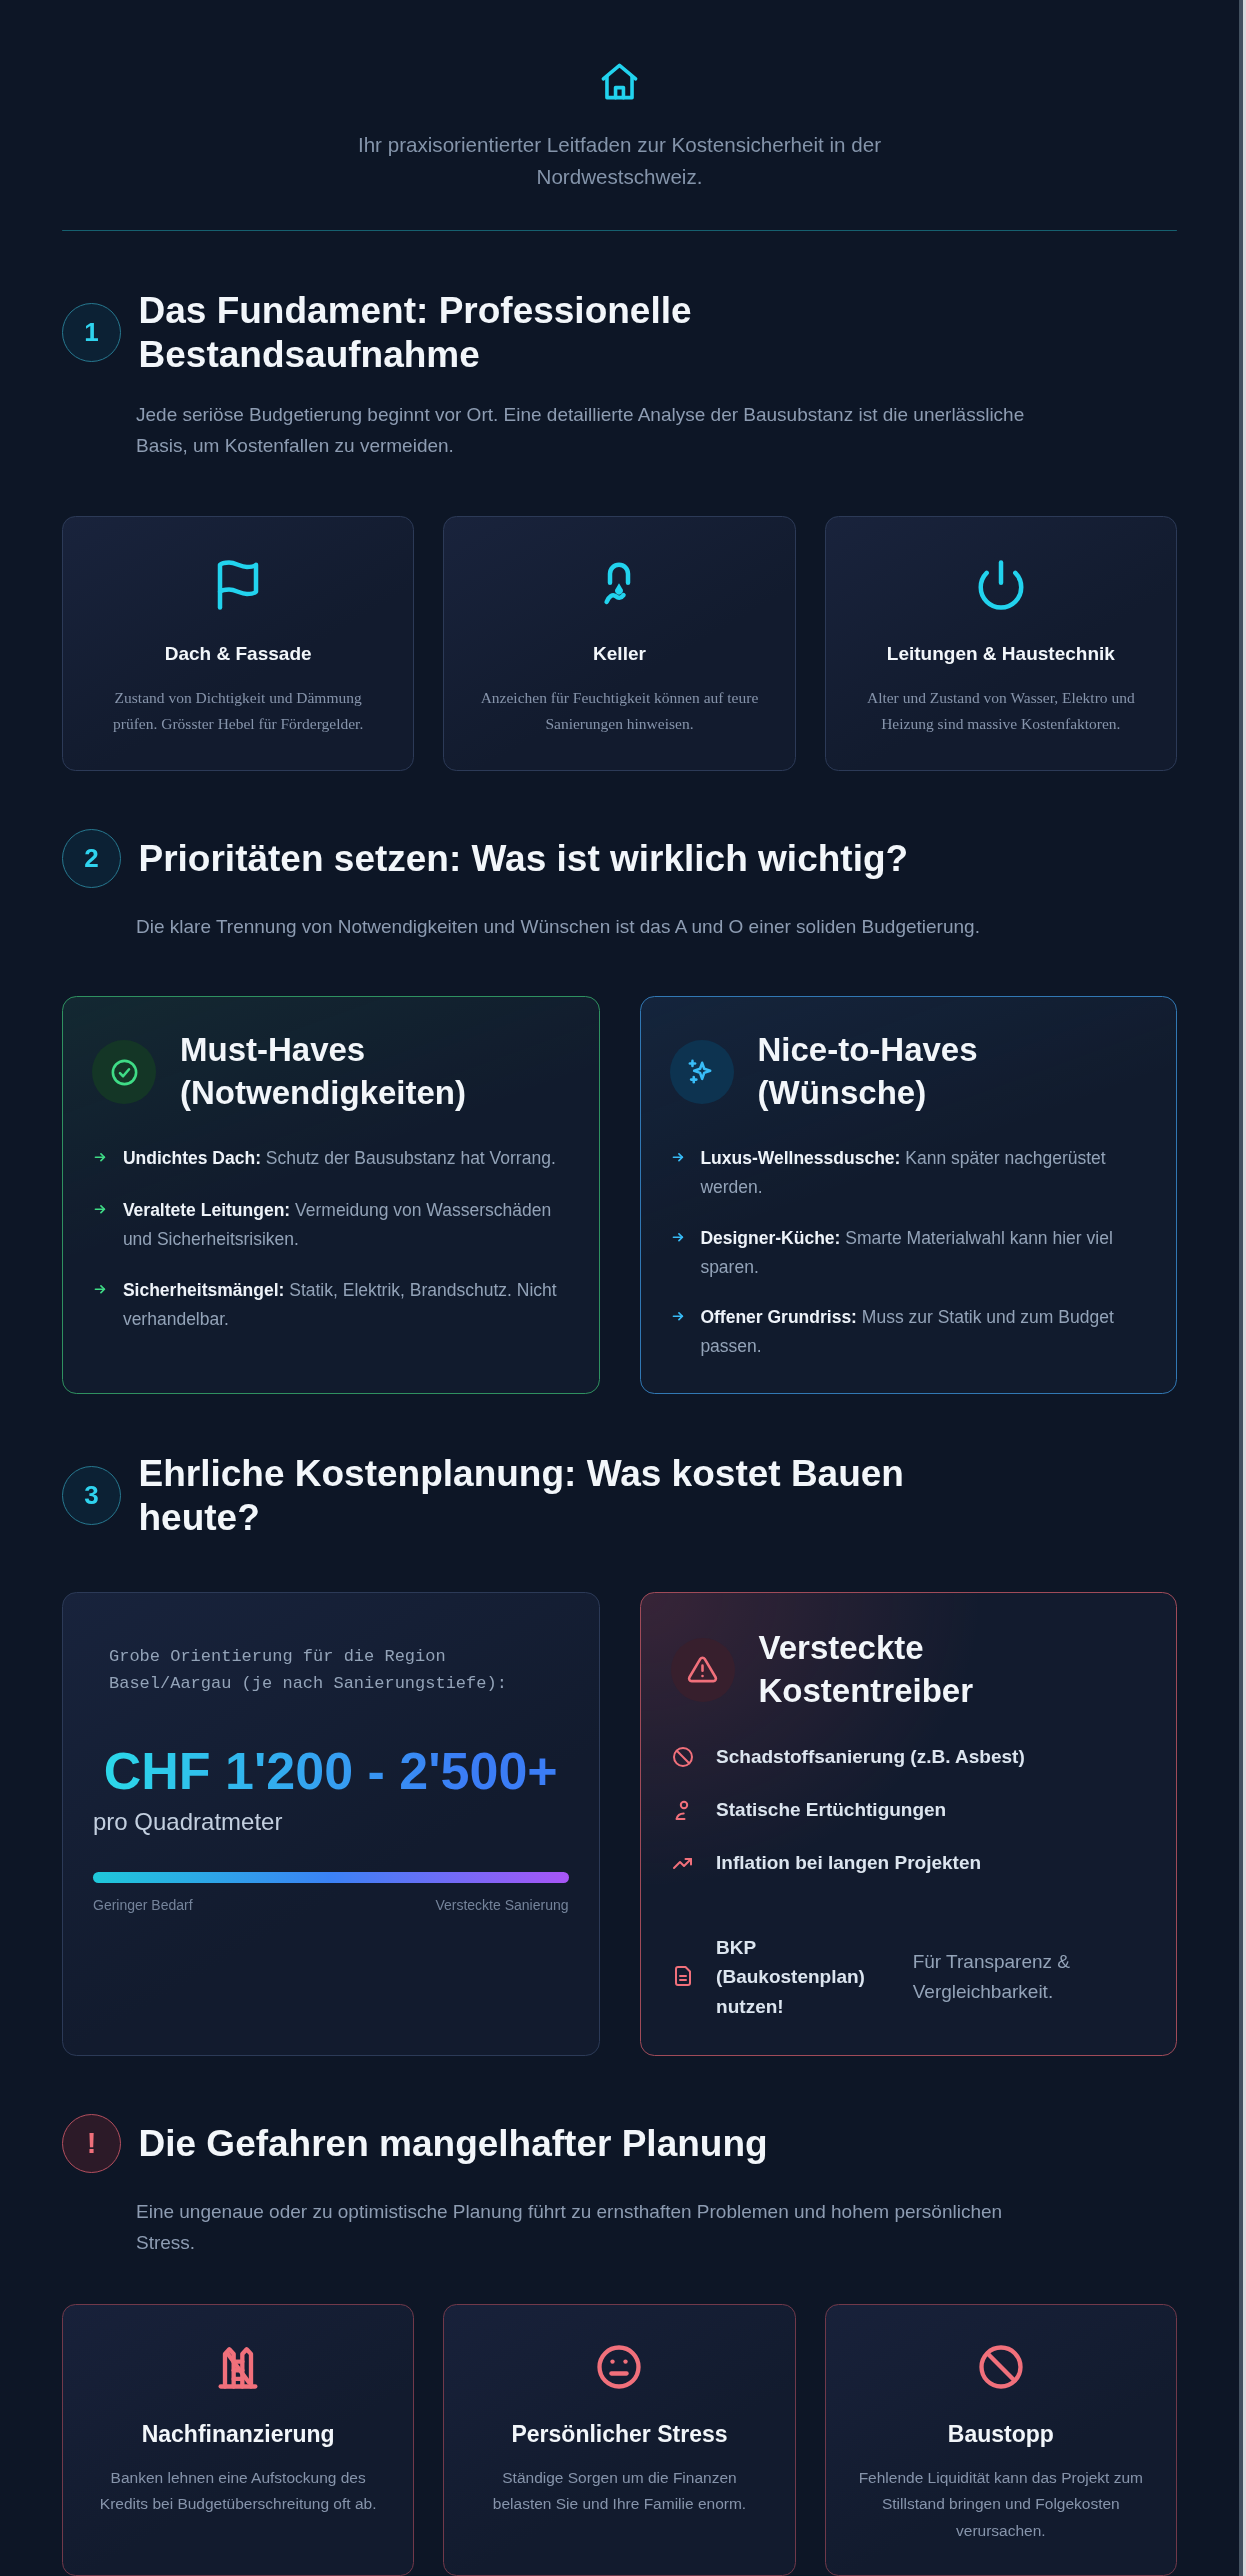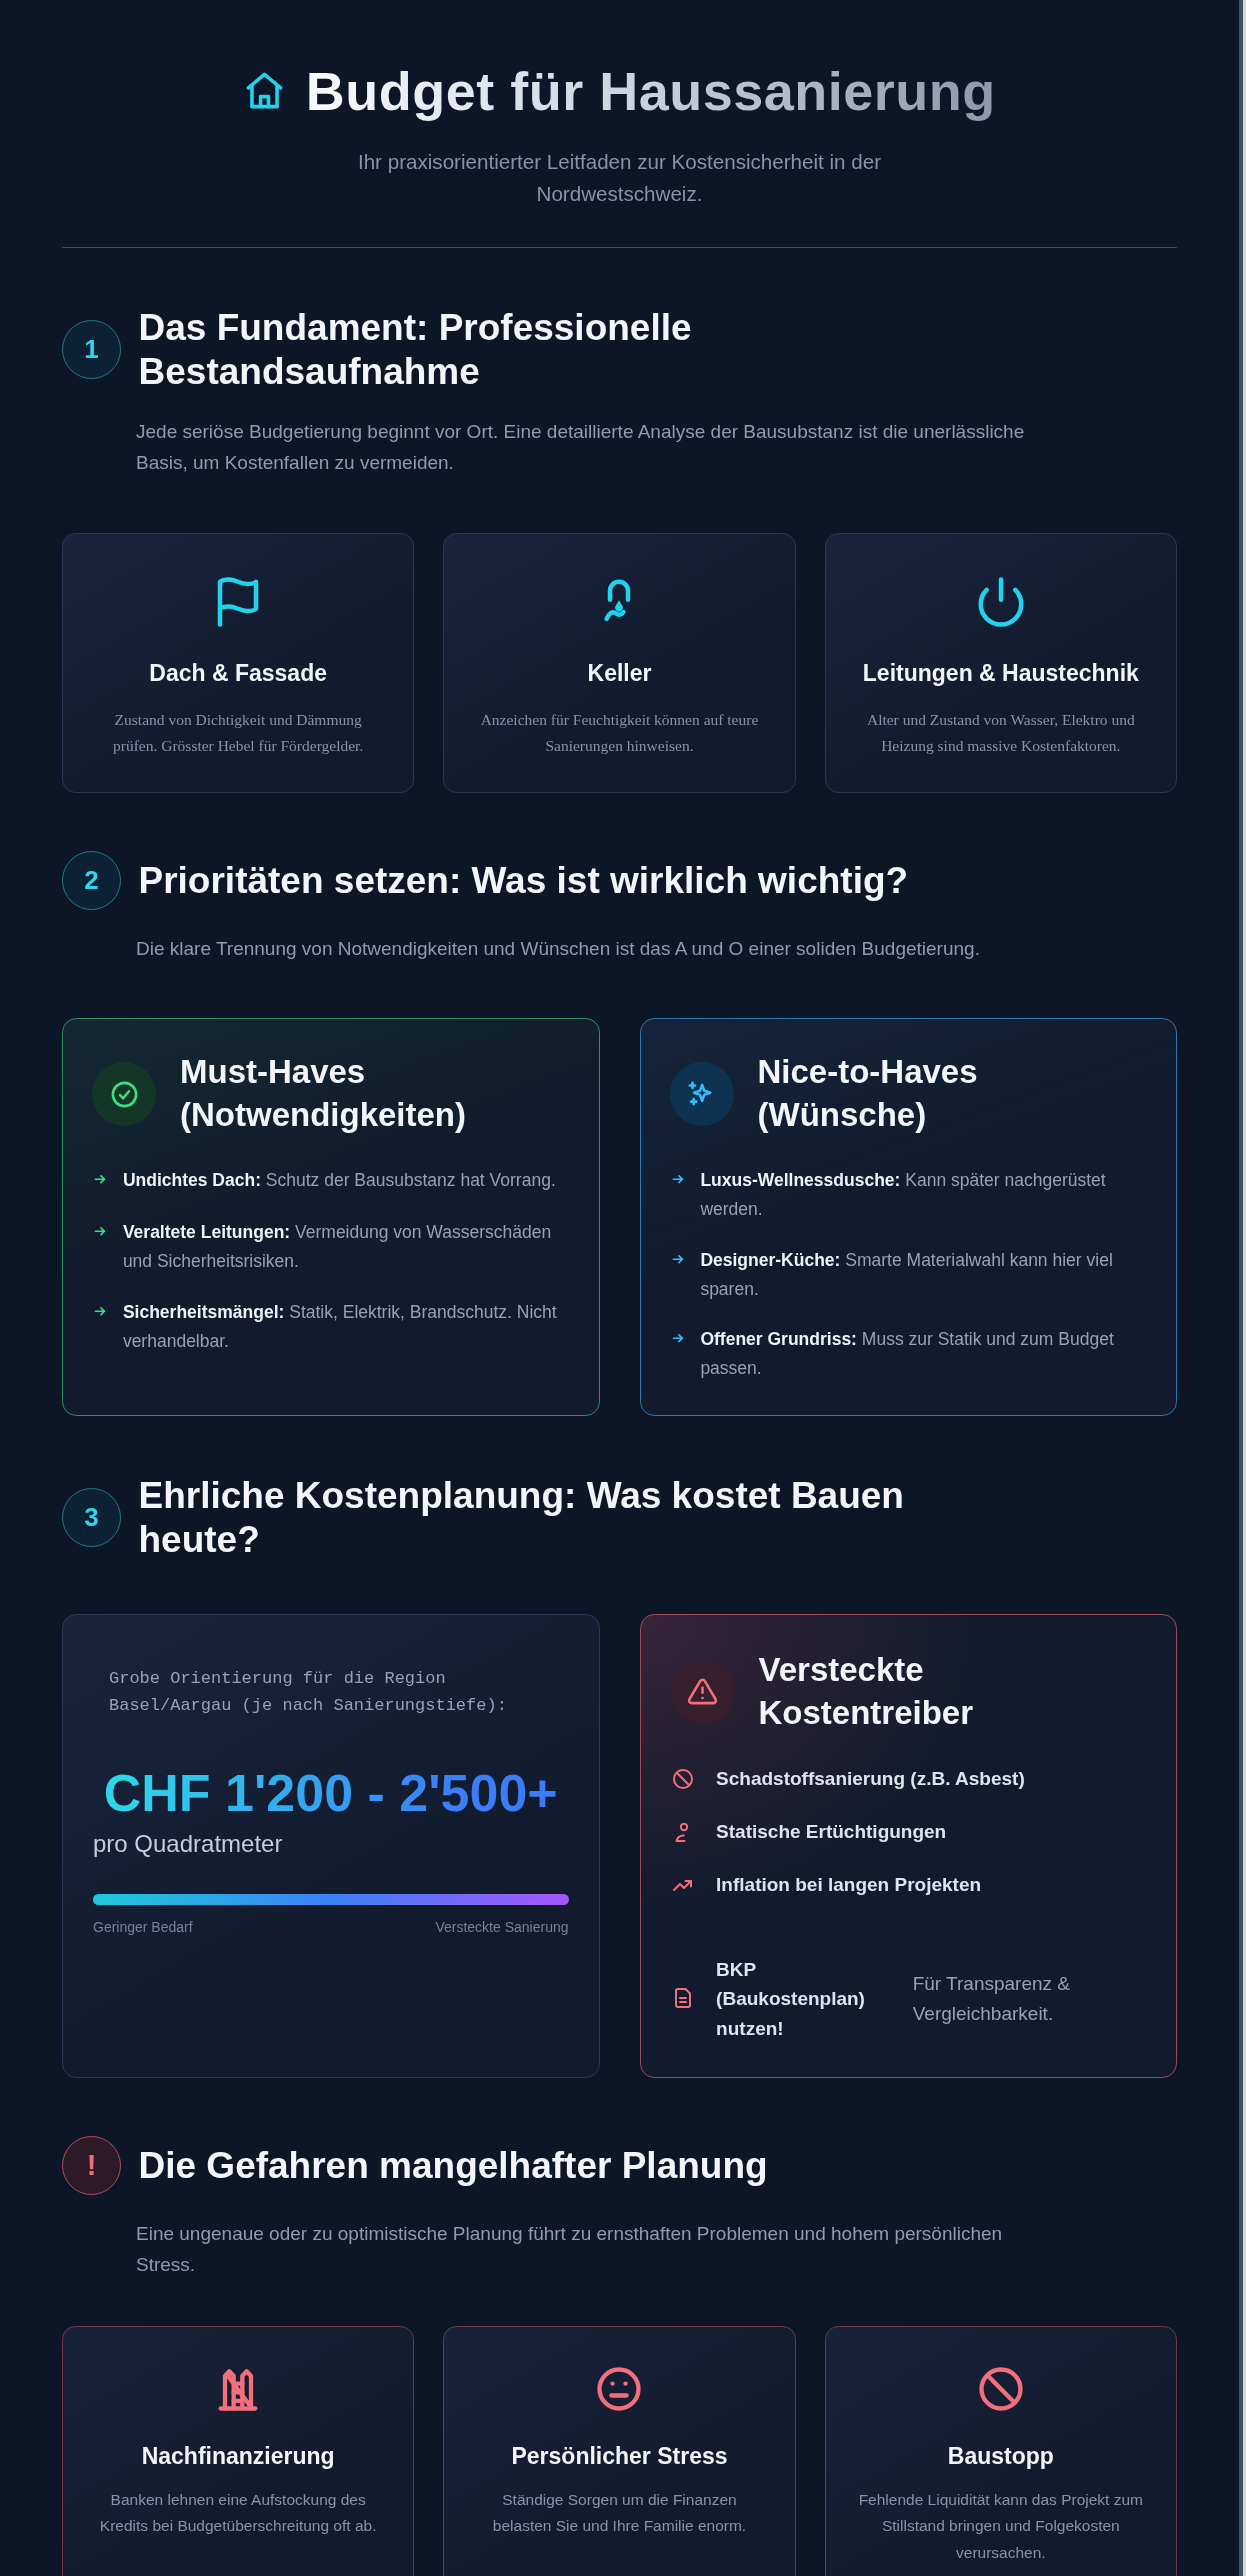--- a/index.html
+++ b/index.html
@@ -42,21 +42,21 @@
   .section-text{margin:24px 0 0 74px;font-size:19px;line-height:1.62;color:#8d9cb2;max-width:917px;}
 
   
   .cards3{display:grid;grid-template-columns:repeat(3,1fr);gap:29px;margin-top:55px;}
   .info-card{
     background:linear-gradient(150deg,#19233c,#121b2e 60%);
     border:1px solid #2c3a57;border-radius:13.4px;
     padding:41px 23px 33px;text-align:center;box-sizing:border-box;
   }
   .info-card .big-ic svg{width:54px;height:54px;}
-  .info-card h3{margin:28px 0 0;font-size:23px;color:#f2f6fa;line-height:1.25;}
+  .info-card h3{margin:28px 0 0;font-size:19px;color:#f2f6fa;line-height:1.25;}
   .info-card p{margin:18.5px auto 0;font-size:15.5px;line-height:1.7;color:#8694ab;max-width:278px;font-family:Liberation Serif, serif;}
 
   
   .cards2{display:grid;grid-template-columns:1fr 1fr;gap:40px;margin-top:53px;align-items:stretch;}
   .panel{border-radius:14.4px;padding:32px 29px;box-sizing:border-box;}
   .panel-must{border:1.5px solid #2f9160;background:linear-gradient(160deg,rgba(40,160,90,0.10),rgba(40,160,90,0) 45%),#111b2d;}
   .panel-nice{border:1.5px solid #3178b4;background:linear-gradient(160deg,rgba(50,120,190,0.10),rgba(50,120,190,0) 45%),#111b2d;}
   .panel-head{display:flex;align-items:center;gap:24px;}
   .panel-badge{width:64px;height:64px;border-radius:50%;display:flex;align-items:center;justify-content:center;flex:0 0 auto;}
   .panel-badge svg{width:31px;height:31px;}
@@ -123,21 +123,20 @@
 
     <header class="hero">
       <div class="hero-title-row">
         <span class="home-ic c-cyan">
           <svg viewBox="0 0 24 24" fill="none" stroke="currentColor" stroke-width="2" stroke-linecap="round" stroke-linejoin="round">
               <path d="M3 10.5 12 3l9 7.5"></path>
               <path d="M5 9.2V21h14V9.2"></path>
               <path d="M9.8 21v-5.6h4.4V21"></path>
             </svg>
         </span>
-        <h1 class="hero-title">Budget für Haussanierung</h1>
       </div>
       <p class="hero-sub">Ihr praxisorientierter Leitfaden zur Kostensicherheit in der Nordwestschweiz.</p>
       <div class="divider"></div>
     </header>
 
     <section>
       <div class="section-head">
         <div class="num-badge">1</div>
         <h2 class="section-title">Das Fundament: Professionelle Bestandsaufnahme</h2>
       </div>

